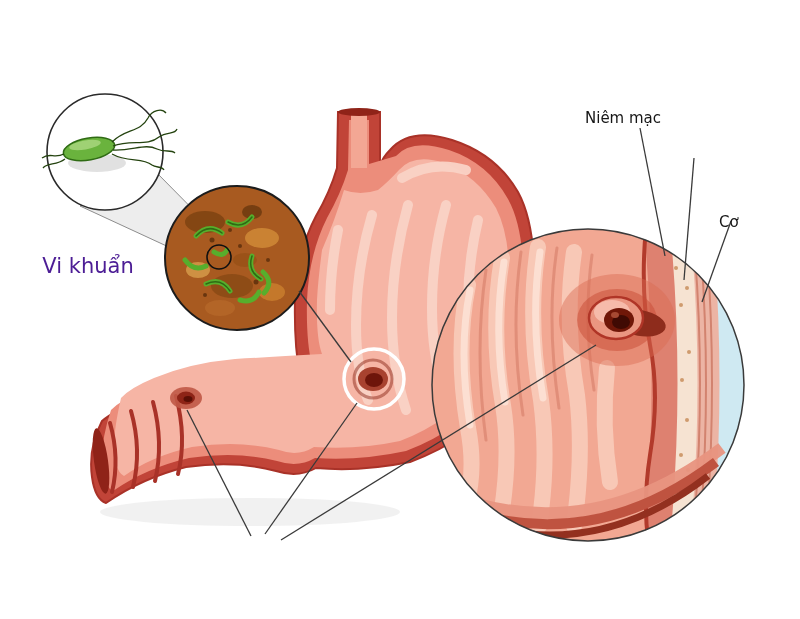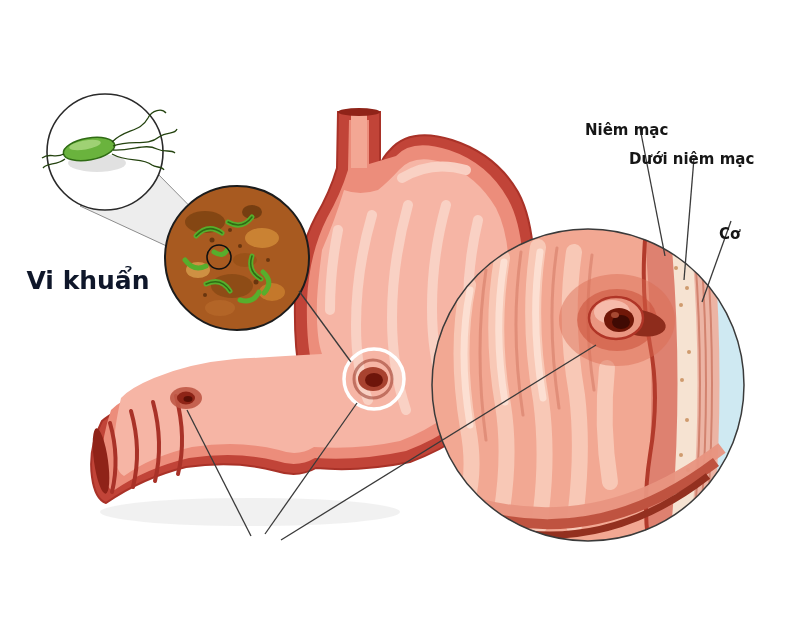--- a/index.html
+++ b/index.html
@@ -4,22 +4,22 @@
 <style>
   html,body { margin:0; padding:0; background:#fff; }
   #stage {
     position:relative;
     width:800px; height:619px;
     background:#ffffff;
     overflow:hidden;
     font-family:"DejaVu Sans","Liberation Sans",sans-serif;
   }
   #stage svg { position:absolute; left:0; top:0; }
-  .lbl { position:absolute; white-space:nowrap; font-weight:bold;margin-top:12px; }
-  .lbl-red { color:#0f172a; font-size:25px; text-align:center; line-height:1.18; }
+  .lbl { position:absolute; white-space:nowrap; font-weight:normal; }
+  .lbl-red { color:#4c1d95; font-size:21px; text-align:center; line-height:1.18; }
   .lbl-dark { color:#161616; font-size:15px; }
   .lbl-red span { display:block; }
 </style>
 </head>
 <body>
 
 <div id="stage">
 
 <svg width="800" height="619" viewBox="0 0 800 619">
   <defs>
@@ -238,16 +238,15 @@
     <line x1="251" y1="536" x2="187" y2="410"></line>
     <line x1="265" y1="534" x2="357" y2="403"></line>
     <line x1="281" y1="540" x2="596" y2="345"></line>
   </g>
 </svg>
 
 <div class="lbl lbl-red" style="left:24px; top:254px; width:128px;">
   <span>Vi khuẩn</span>
 </div>
 <div class="lbl lbl-dark" style="left:585px; top:109px;">Niêm mạc</div>
-<div class="lbl lbl-dark" style="left:629px; top:138px;">Dưới niêm mạc</div>
 <div class="lbl lbl-dark" style="left:719px; top:213px;">Cơ</div>
 
 </div>
 
 </body></html>

